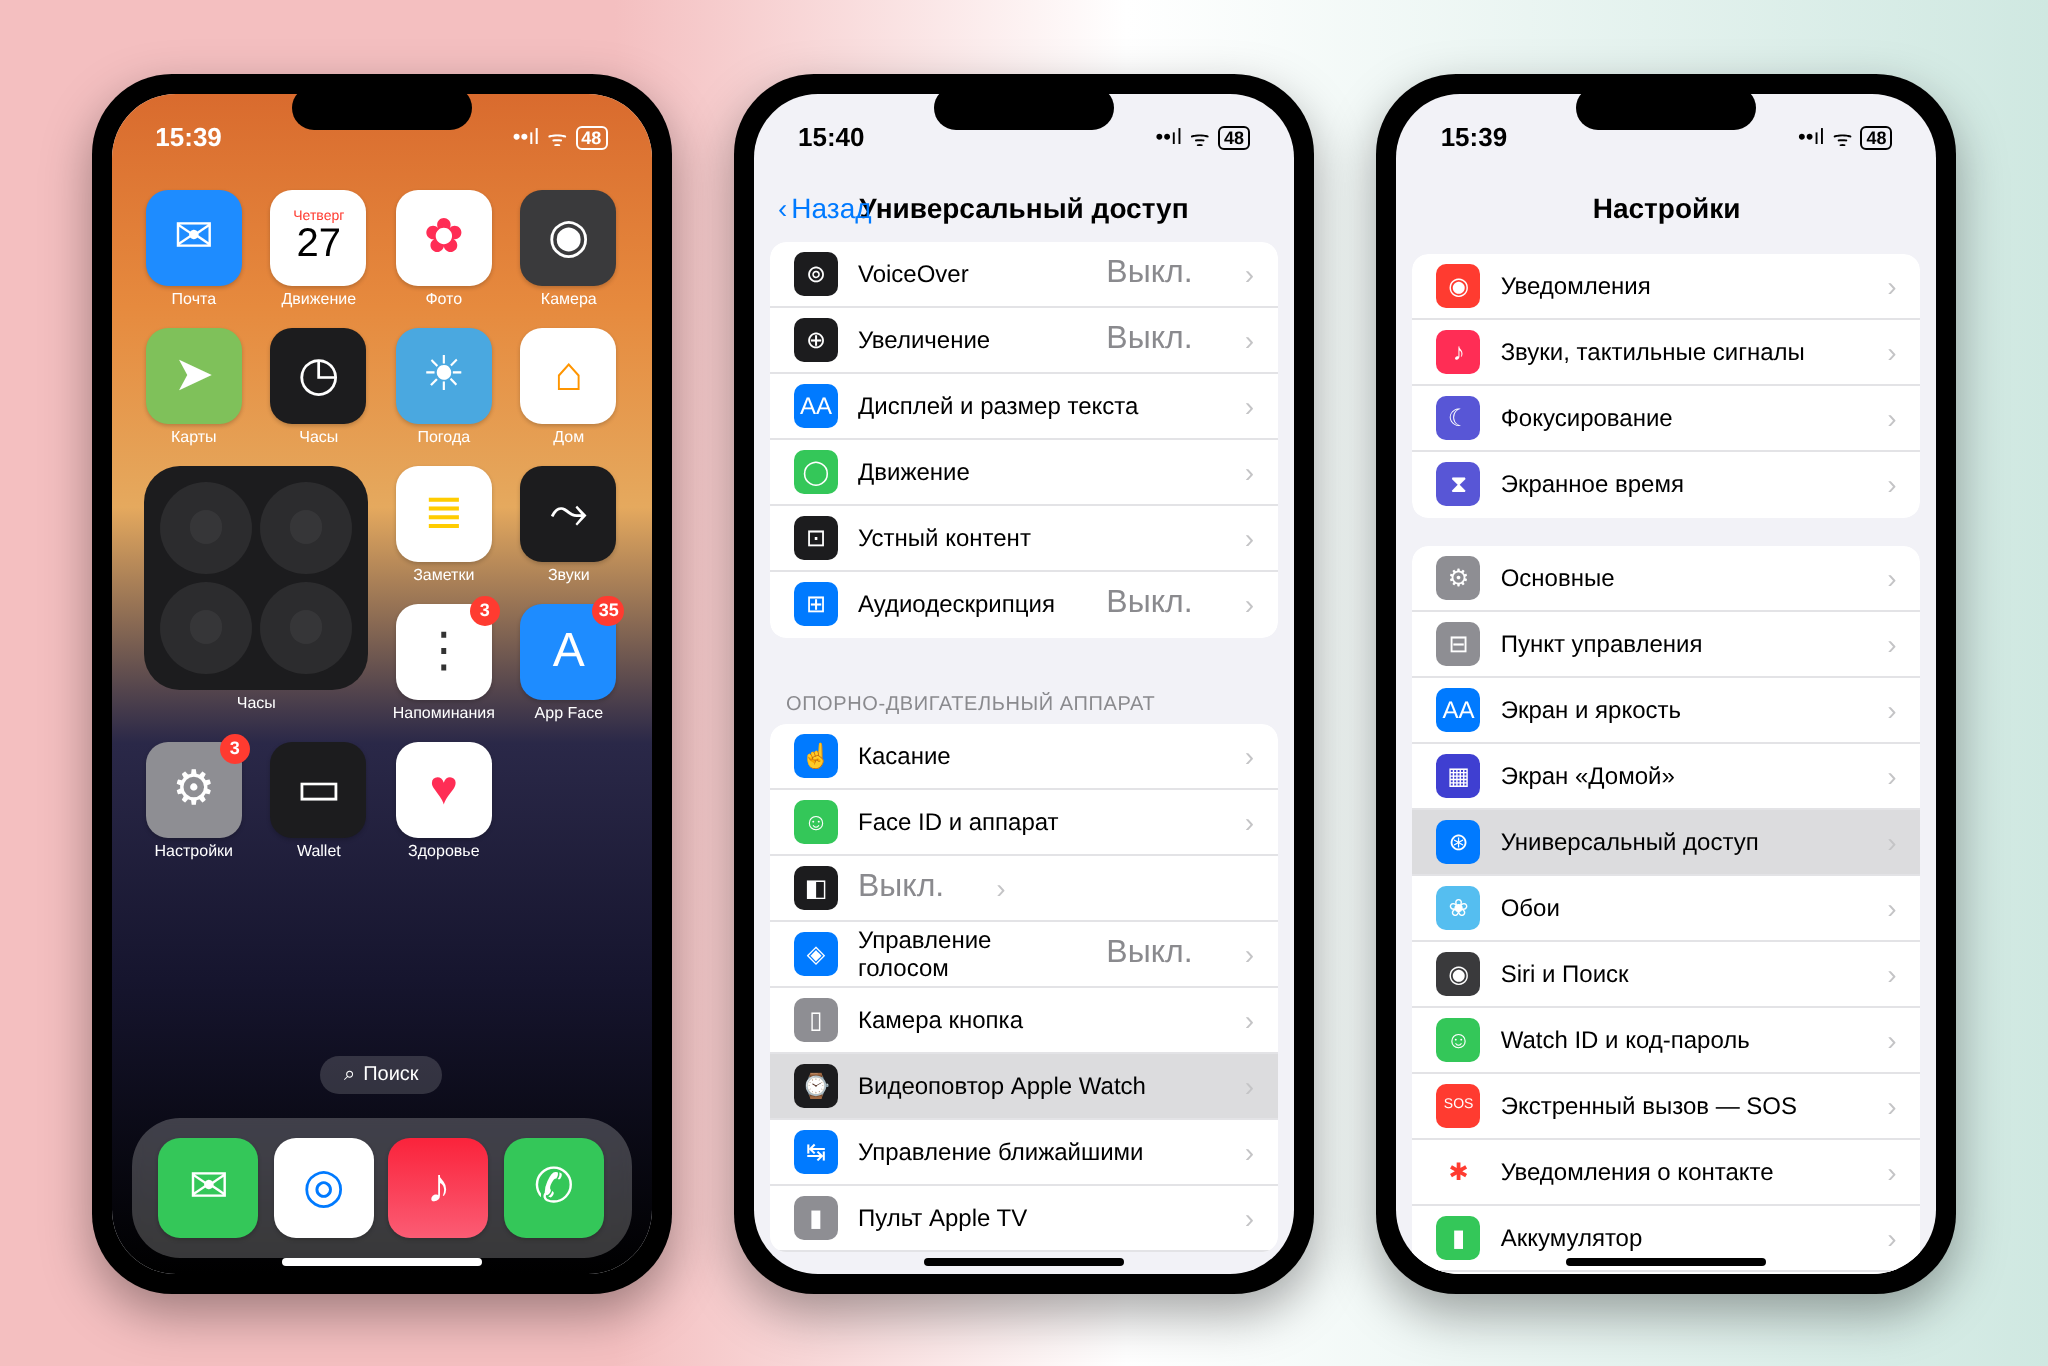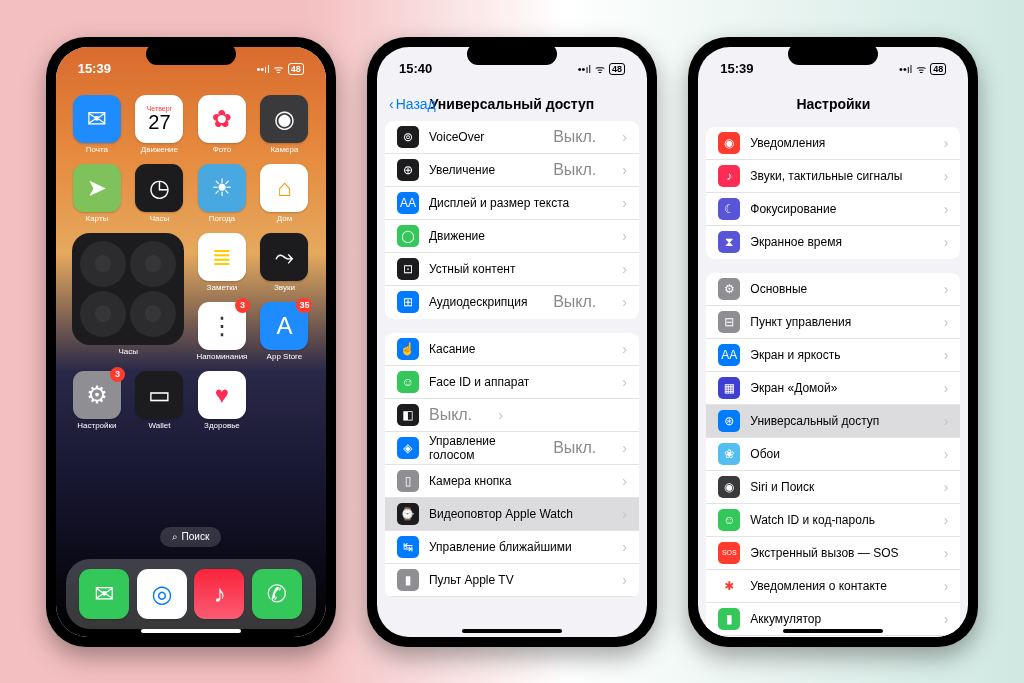--- a/index.html
+++ b/index.html
@@ -191,21 +191,21 @@
           <div class="app">
             <div class="app-icon" style="background: rgb(28, 28, 30); color: rgb(255, 255, 255);">⤳</div>
             <div class="app-label">Звуки</div>
           </div>
           <div class="app">
             <div class="app-icon" style="background: rgb(255, 255, 255); color: rgb(51, 51, 51);">⋮<div class="badge">3</div></div>
             <div class="app-label">Напоминания</div>
           </div>
           <div class="app">
             <div class="app-icon" style="background: rgb(30, 140, 255); color: rgb(255, 255, 255);">A<div class="badge">35</div></div>
-            <div class="app-label">App Store</div>
+            <div class="app-label">App Face</div>
           </div>
           <div class="app">
             <div class="app-icon" style="background: rgb(142, 142, 147); color: rgb(255, 255, 255);">⚙<div class="badge">3</div></div>
             <div class="app-label">Настройки</div>
           </div>
           <div class="app">
             <div class="app-icon" style="background: rgb(28, 28, 30); color: rgb(255, 255, 255);">▭</div>
             <div class="app-label">Wallet</div>
           </div>
           <div class="app">
@@ -285,20 +285,21 @@
             <div class="row-label">Устный контент</div>
             <div class="chev">›</div>
           </div>
           <div class="row last">
             <div class="row-icon" style="background: rgb(0, 122, 255);">⊞</div>
             <div class="row-label">Аудиодескрипция</div>
             <div class="row-value">Выкл.</div>
             <div class="chev">›</div>
           </div>
         </div>
+      <div class="section-header">Опорно-двигательный аппарат</div>
       <div class="group" id="p2-motor">
           <div class="row first">
             <div class="row-icon" style="background: rgb(0, 122, 255);">☝</div>
             <div class="row-label">Касание</div>
             <div class="chev">›</div>
           </div>
           <div class="row">
             <div class="row-icon" style="background: rgb(52, 199, 89);">☺</div>
             <div class="row-label">Face ID и аппарат</div>
             <div class="chev">›</div>

